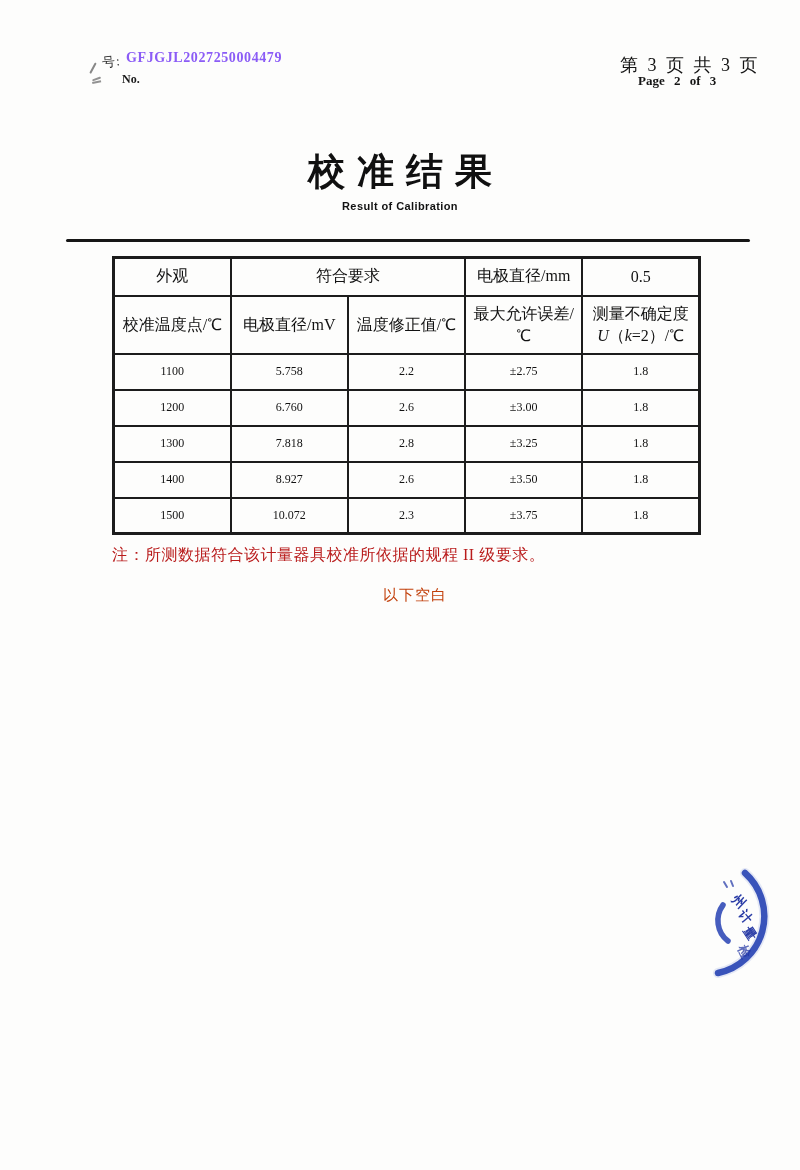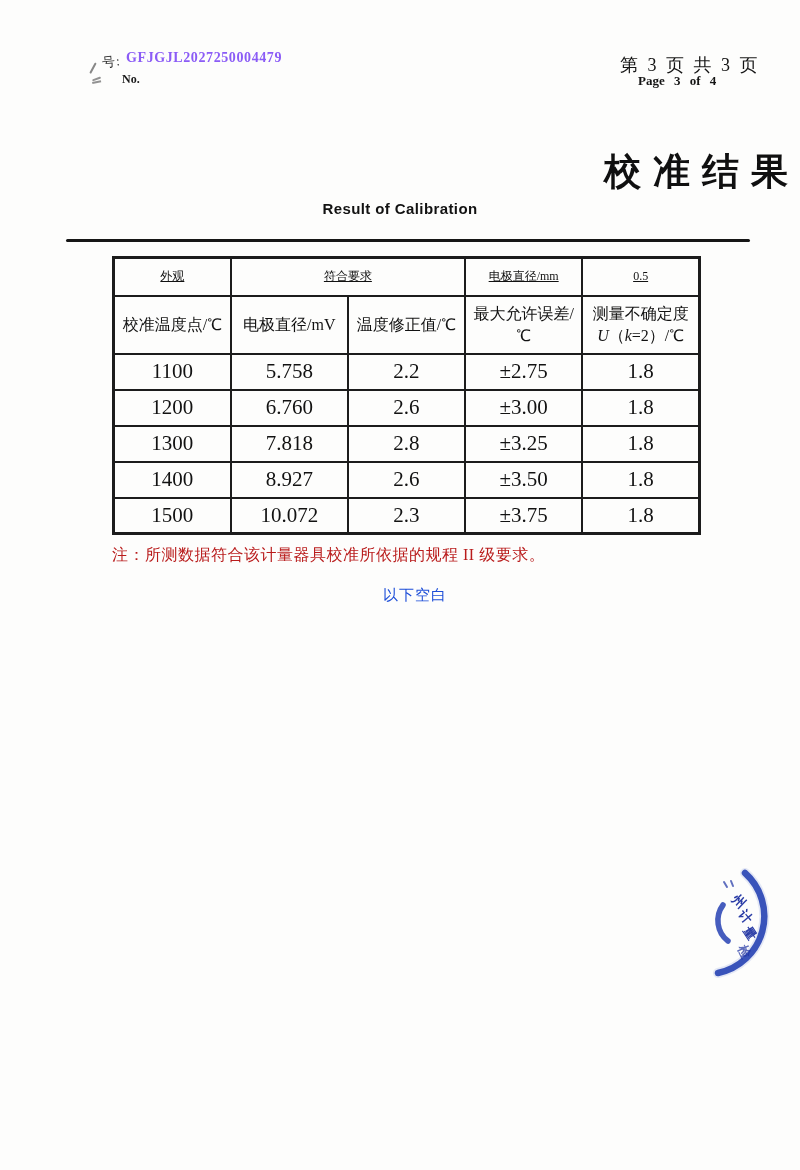--- a/index.html
+++ b/index.html
@@ -33,47 +33,47 @@
     content:""; position:absolute; left:-1px; top:3px; width:9px; height:1.5px;
     background:#666; transform:rotate(8deg);
   }
 
   
   .page-cn { position:absolute; left:620px; top:53px; font-size:18px; letter-spacing:2.5px; color:#141414; }
   .page-en { position:absolute; left:638px; top:73px; font-size:13px; font-weight:bold; word-spacing:6px; color:#141414; }
 
   
   .title-cn {
-    position:absolute; left:0; top:147px; width:100%; text-align:right;
+    position:absolute; left:0; top:147px; width:100%; text-align:center;
     font-size:37px; font-weight:bold; letter-spacing:12px; text-indent:12px; color:#101010;
   }
   .title-en {
     position:absolute; left:0; top:200px; width:100%; text-align:center;
-    font-size:15px; font-weight:bold; letter-spacing:.4px;
+    font-size:11px; font-weight:bold; letter-spacing:.4px;
     font-family:"Liberation Sans", sans-serif; color:#121212;
   }
   .rule { position:absolute; left:66px; top:239px; width:684px; height:3px; background:#161616; border-radius:2px; }
 
   
   .tbl-wrap { position:absolute; left:112px; top:256px; width:589px; }
   table { width:100%; border-collapse:collapse; table-layout:fixed; }
   table, td { border:2px solid #1c1c1c; }
   table { border-width:3px; }
   td { text-align:center; vertical-align:middle; padding:1px 2px; color:#121212; }
-  tr.r-top td   { height:38px; font-size:12px;text-decoration:underline; }
+  tr.r-top td   { height:38px; font-size:16px; }
   tr.r-head td  { height:58px; font-size:16px; line-height:1.35; }
-  tr.r-data td  { height:36px; font-size:21px; font-family:"Liberation Serif", serif; }
+  tr.r-data td  { height:36px; font-size:12px; font-family:"Liberation Serif", serif; }
   .u-line i { font-family:"Liberation Serif", serif; font-style:italic; }
 
   
   .note { position:absolute; left:112px; top:545px; font-size:16px; letter-spacing:.5px; color:#b91c1c;text-align:right; }
 
   
   .blank-sec { position:absolute; left:30px; top:586px; width:770px; text-align:center; }
-  .blank-cn { font-size:15px; letter-spacing:1px; color:#1d4ed8; }
+  .blank-cn { font-size:15px; letter-spacing:1px; color:#c2410c; }
   .blank-en { margin-top:3px; font-size:13px; font-weight:bold; color:#1b1b1b; }
 
   
   .stamp { position:absolute; left:690px; top:852px; }
   .stamp text {
     font-size:13px; font-weight:bold;
     font-family:"Liberation Serif", serif;
   }
 </style>
 </head>
@@ -83,21 +83,21 @@
 
   <div class="hdr-left">
     <span class="stray-1"></span>
     <span class="no-label-cn">号:</span>
     <span class="cert-no">GFJGJL2027250004479</span>
     <span class="stray-2"></span>
     <span class="no-label-en">No.</span>
   </div>
 
   <div class="page-cn">第 3 页  共 3 页</div>
-  <div class="page-en">Page 3 of 4</div>
+  <div class="page-en">Page 2 of 3</div>
 
   <div class="title-cn">校准结果</div>
   <div class="title-en">Result of Calibration</div>
   <div class="rule"></div>
 
   <div class="tbl-wrap">
     <table>
       <tbody>
           <tr class="r-top">
         <td>外观</td>

